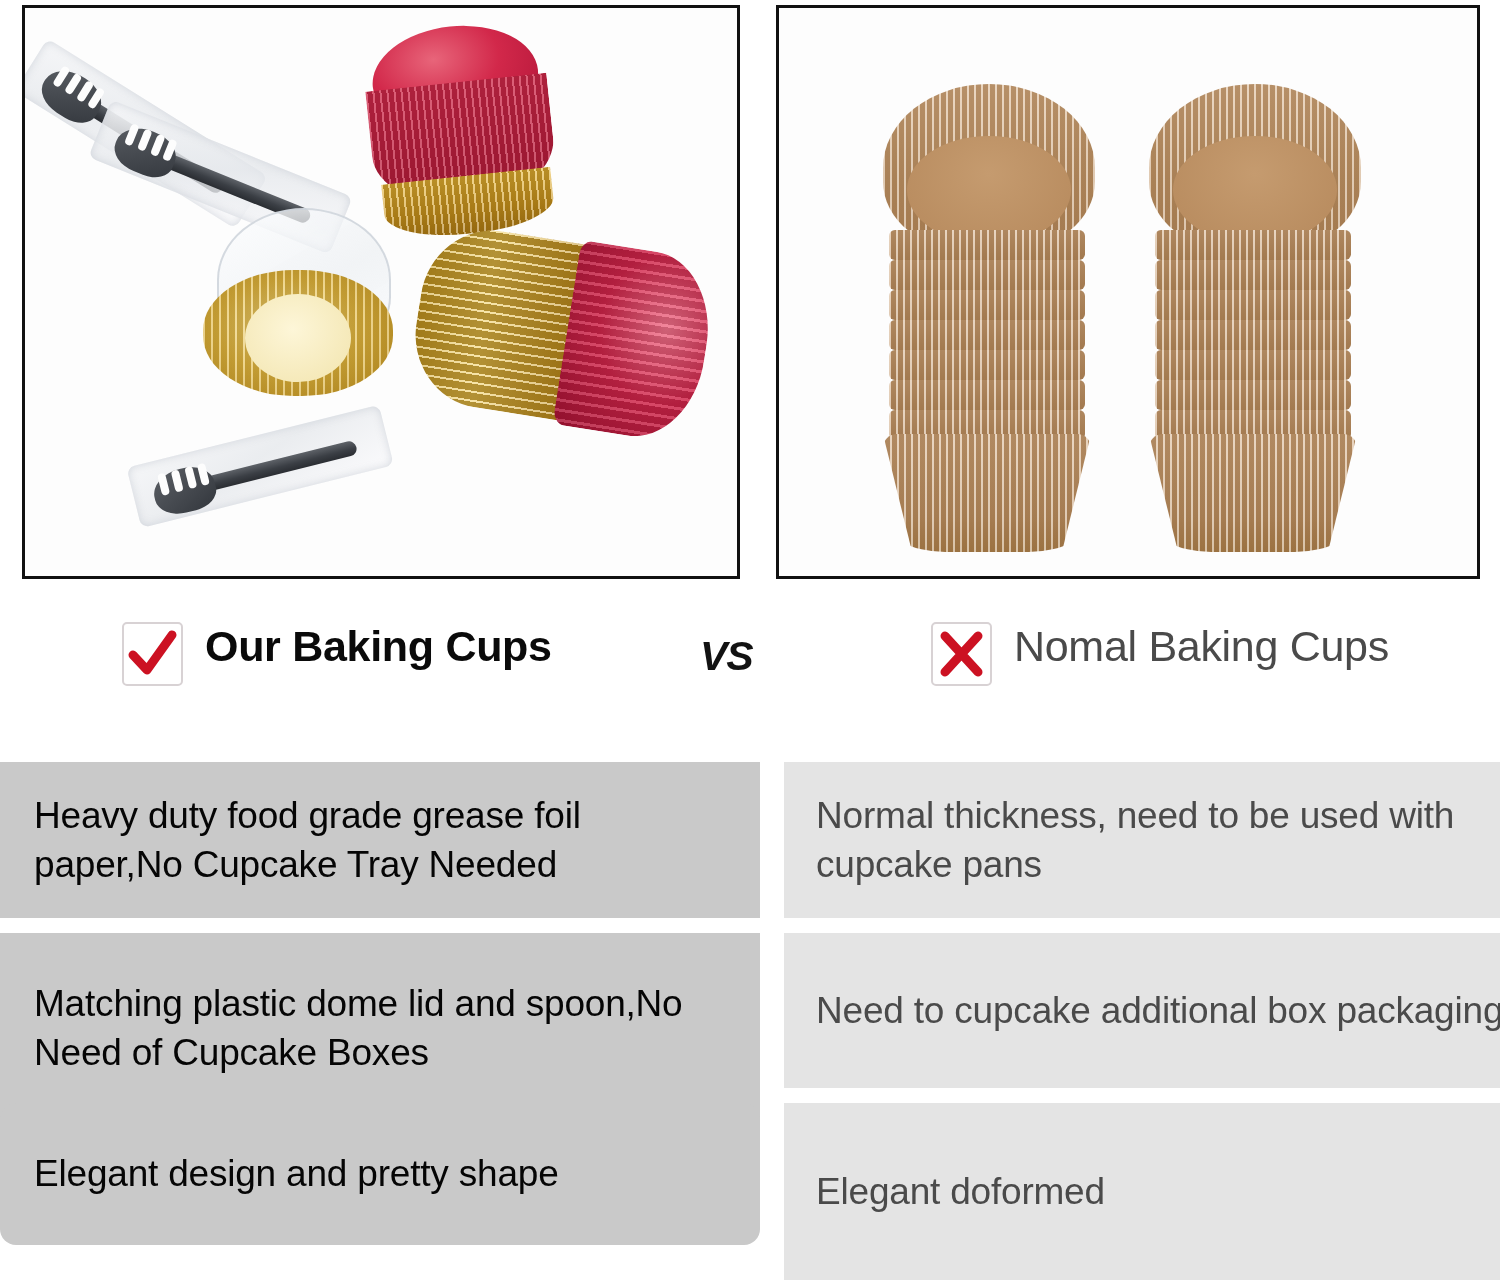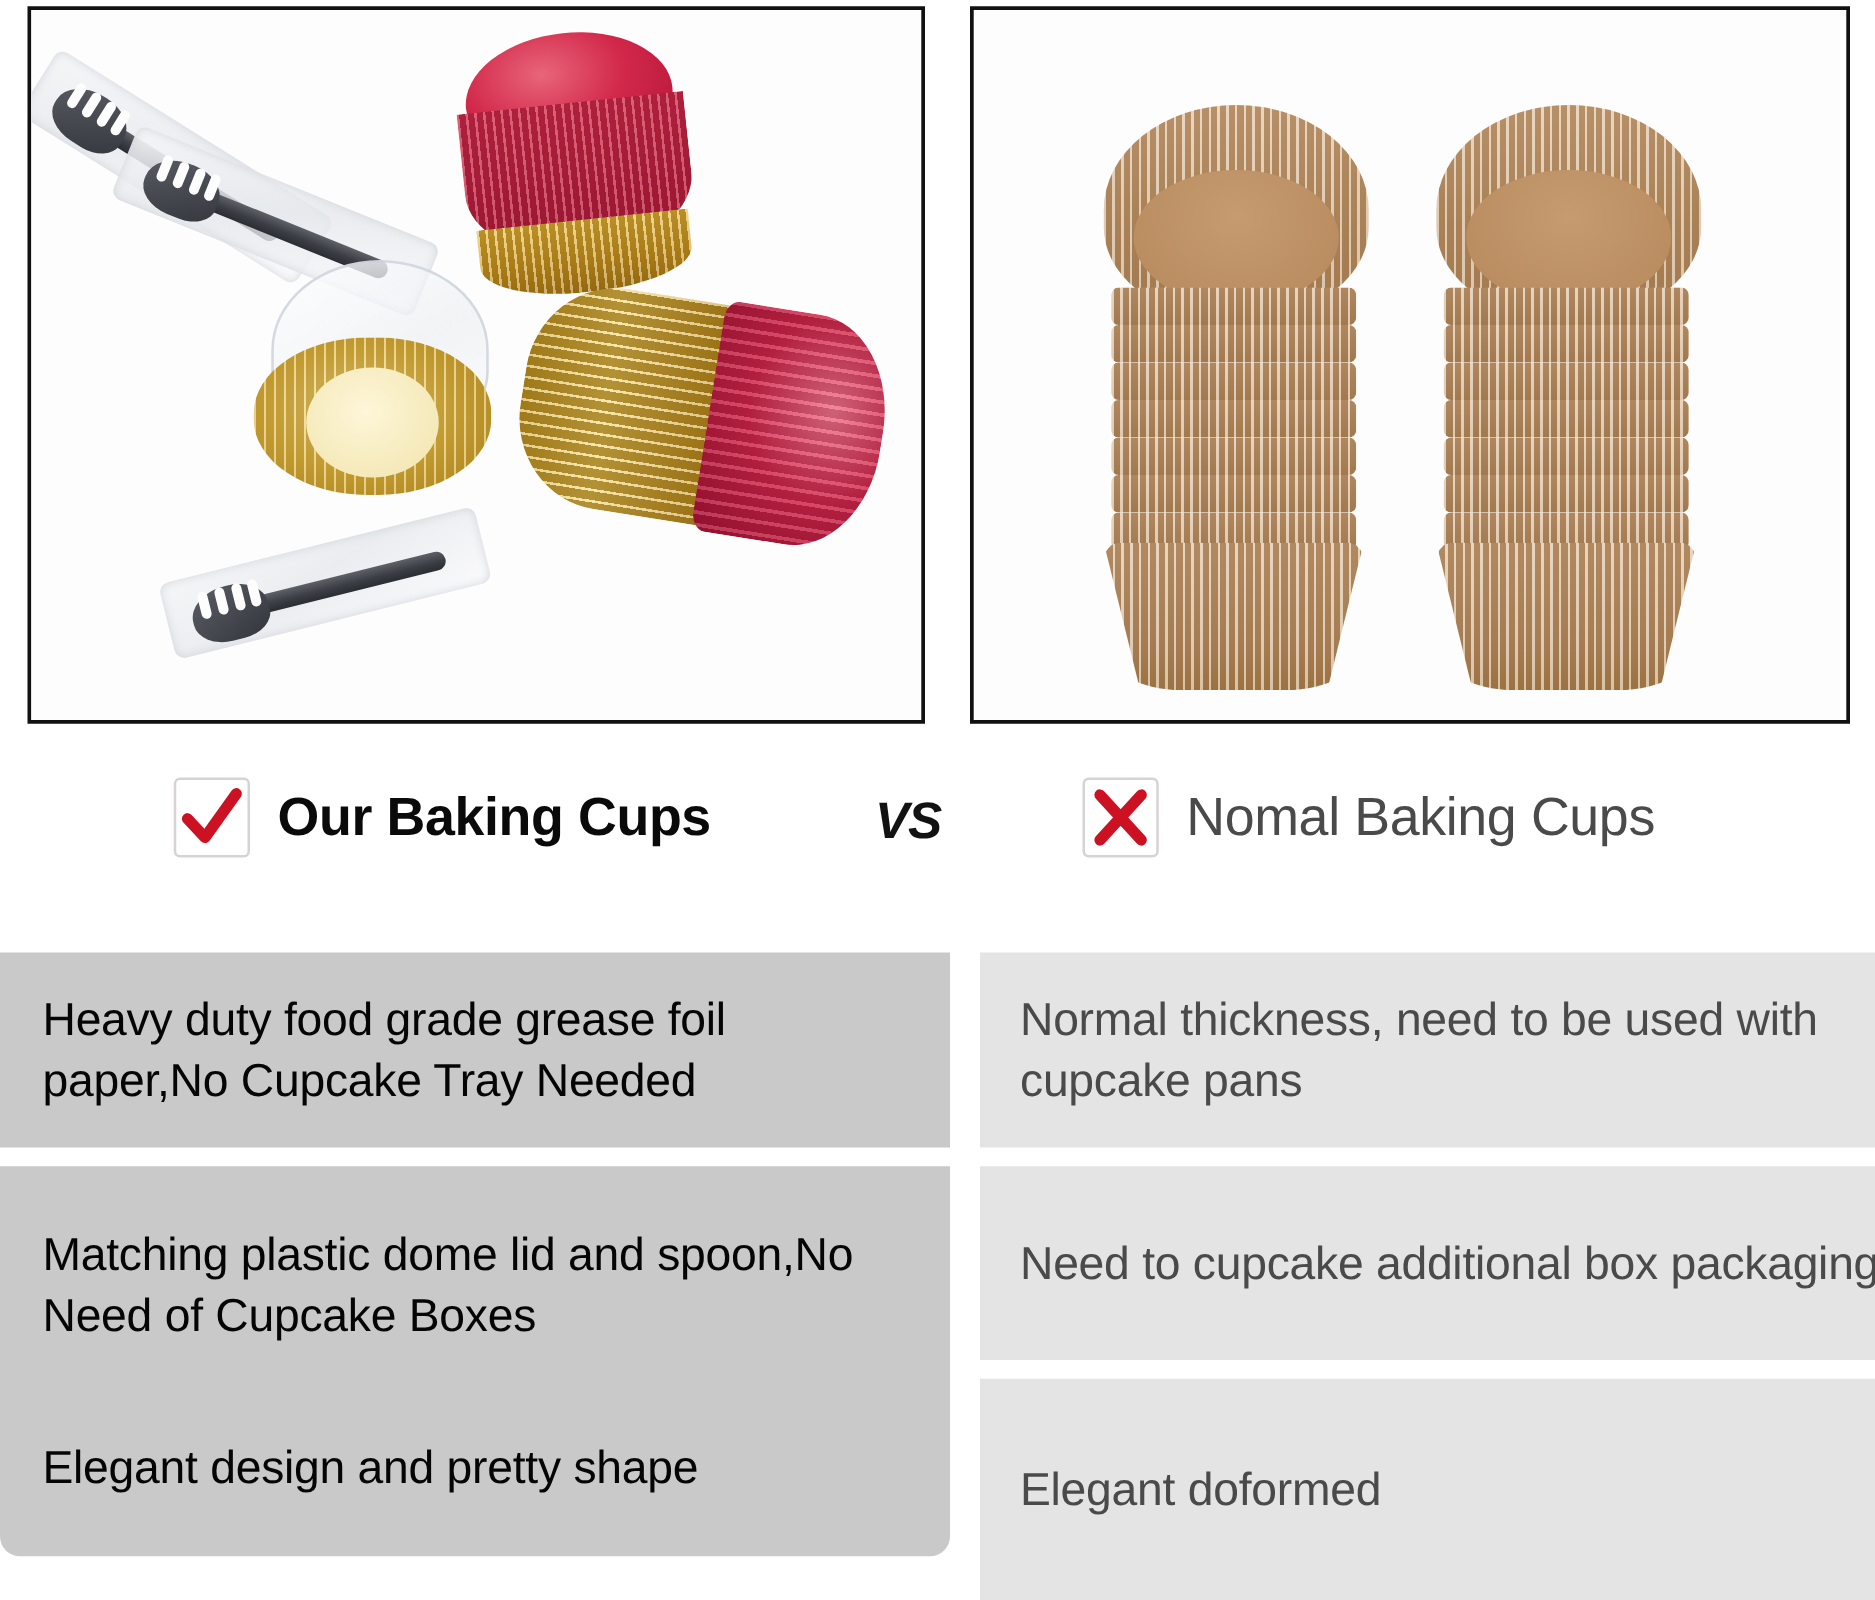--- a/index.html
+++ b/index.html
@@ -198,26 +198,24 @@
 
   
   .header-row {
     position: absolute;
     left: 0; top: 600px;
     width: 1500px; height: 150px;
   }
   .head-item {
     position: absolute;
     display: flex;
-    align-items: center;
     gap: 22px;
-    margin-left: 17px;
   }
   #head-ours   { left: 122px; top: 22px; }
-  #head-normal { left: 849px; top: 22px; }
+  #head-normal { left: 931px; top: 22px; }
 
   .mark-box {
     width: 57px; height: 60px;
     border: 2px solid #d8d2d4;
     border-radius: 5px;
     background: #ffffff;
     position: relative;
     flex: none;
   }
   .mark-box svg { position: absolute; inset: 0; }

